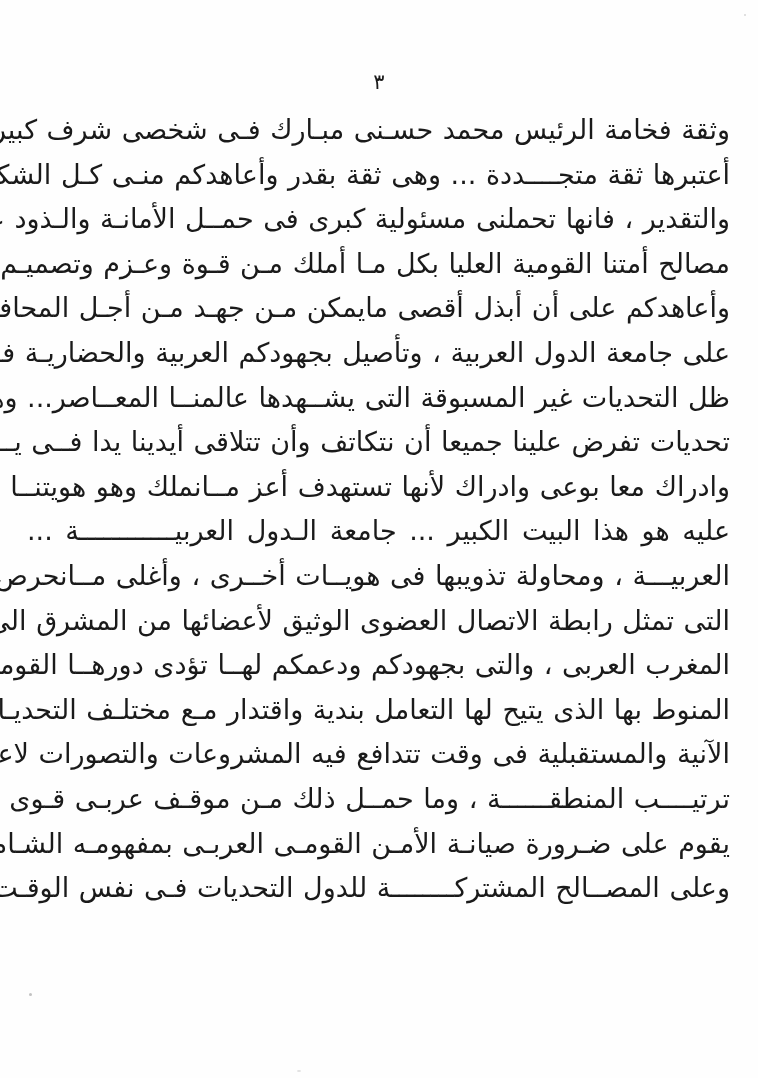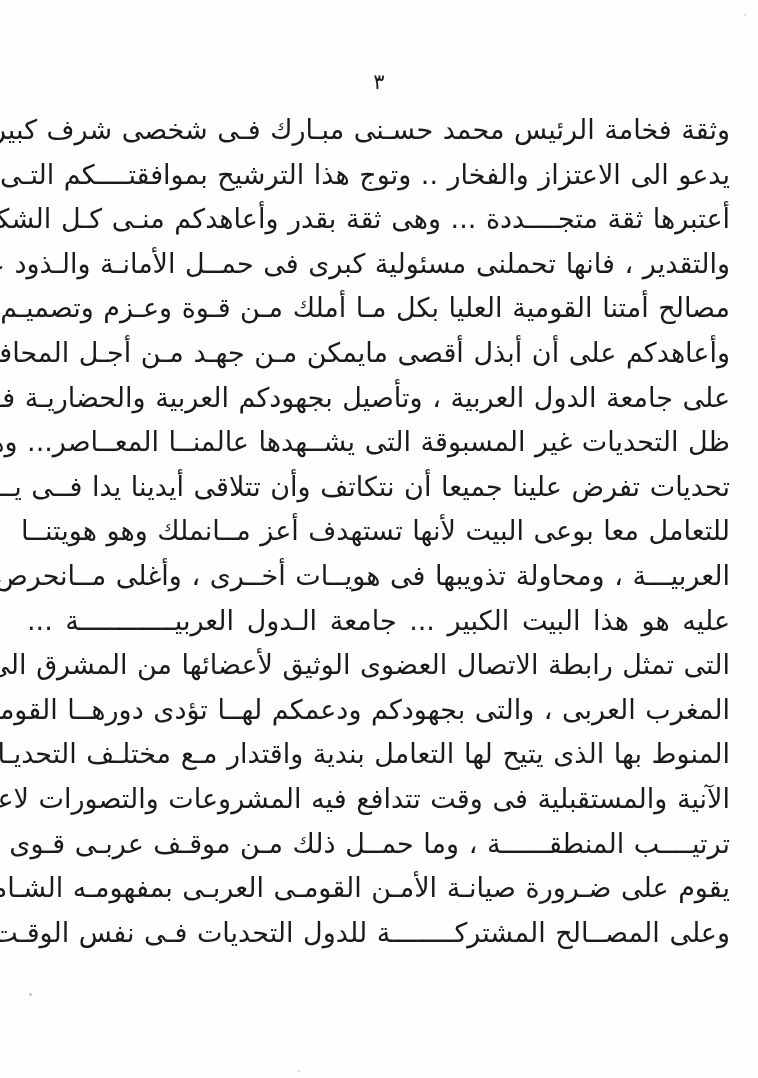--- a/index.html
+++ b/index.html
@@ -54,31 +54,30 @@
 </style>
 </head>
 <body>
 
 <div class="page">
 
   <div class="page-number">٣</div>
 
   <div class="text-block" dir="rtl">
     <div class="line">وثقة فخامة الرئيس محمد حسـنى مبـارك فـى شخصى شرف كبير</div>
-    <div class="line">يدعو الى الاعتزاز والفخار .. وتوج هذا الترشيح بموافقتــــكم التـى</div>
     <div class="line">أعتبرها ثقة متجــــددة ... وهى ثقة بقدر وأعاهدكم منـى كـل الشكر</div>
     <div class="line">والتقدير ، فانها تحملنى مسئولية كبرى فى حمــل الأمانـة والـذود عن</div>
     <div class="line">مصالح أمتنا القومية العليا بكل مـا أملك مـن قـوة وعـزم وتصميـم ،</div>
     <div class="line">وأعاهدكم على أن أبذل أقصى مايمكن مـن جهـد مـن أجـل المحافظـة</div>
     <div class="line">على جامعة الدول العربية ، وتأصيل بجهودكم العربية والحضاريـة فـى</div>
     <div class="line">ظل التحديات غير المسبوقة التى يشــهدها عالمنــا المعــاصر... وهــى</div>
     <div class="line">تحديات تفرض علينا جميعا أن نتكاتف وأن تتلاقى أيدينا يدا فــى يــد</div>
-    <div class="line">للتعامل معا بوعى البيت لأنها تستهدف أعز مــانملك وهو هويتنــا</div>
+    <div class="line">وادراك معا بوعى وادراك لأنها تستهدف أعز مــانملك وهو هويتنــا</div>
+    <div class="line">عليه هو هذا البيت الكبير ... جامعة الـدول العربيــــــــــــة ...</div>
     <div class="line">العربيـــة ، ومحاولة تذويبها فى هويــات أخــرى ، وأغلى مــانحرص</div>
-    <div class="line">عليه هو هذا البيت الكبير ... جامعة الـدول العربيــــــــــــة ...</div>
     <div class="line">التى تمثل رابطة الاتصال العضوى الوثيق لأعضائها من المشرق الى</div>
     <div class="line">المغرب العربى ، والتى بجهودكم ودعمكم لهــا تؤدى دورهــا القومــى</div>
     <div class="line">المنوط بها الذى يتيح لها التعامل بندية واقتدار مـع مختلـف التحديـات</div>
     <div class="line">الآنية والمستقبلية فى وقت تتدافع فيه المشروعات والتصورات لاعادة</div>
     <div class="line">ترتيــــب المنطقــــــة ، وما حمــل ذلك مـن موقـف عربـى قـوى</div>
     <div class="line">يقوم على ضـرورة صيانـة الأمـن القومـى العربـى بمفهومـه الشـامل</div>
     <div class="line">وعلى المصــالح المشتركــــــــة للدول التحديات فـى نفس الوقـت ،</div>
   </div>
 
   <div class="speck speck-1"></div>

